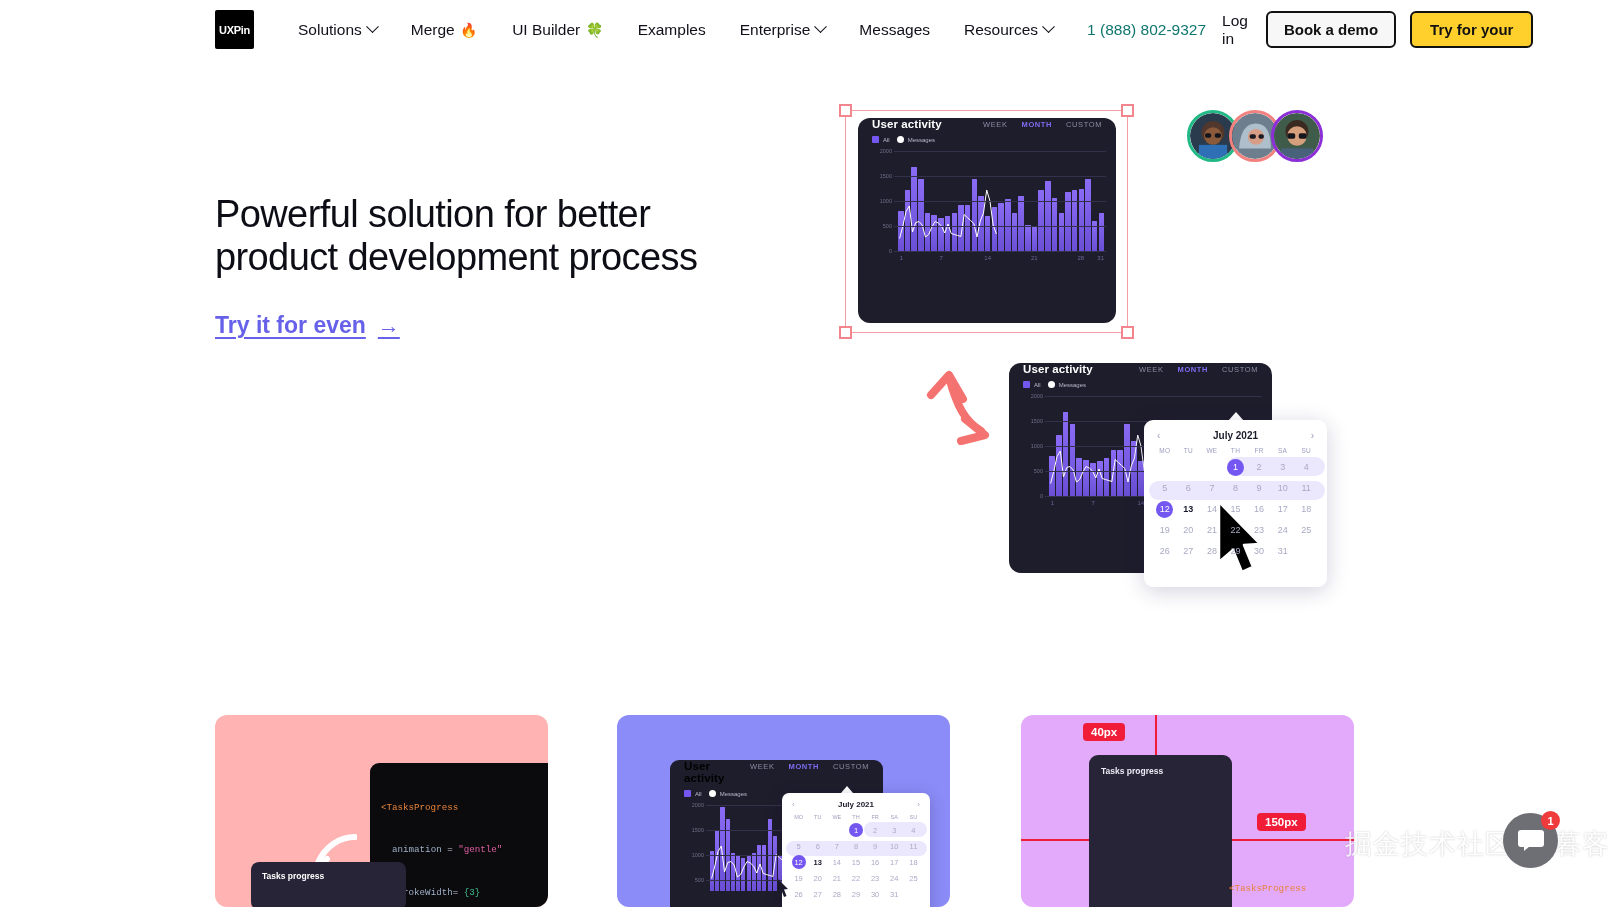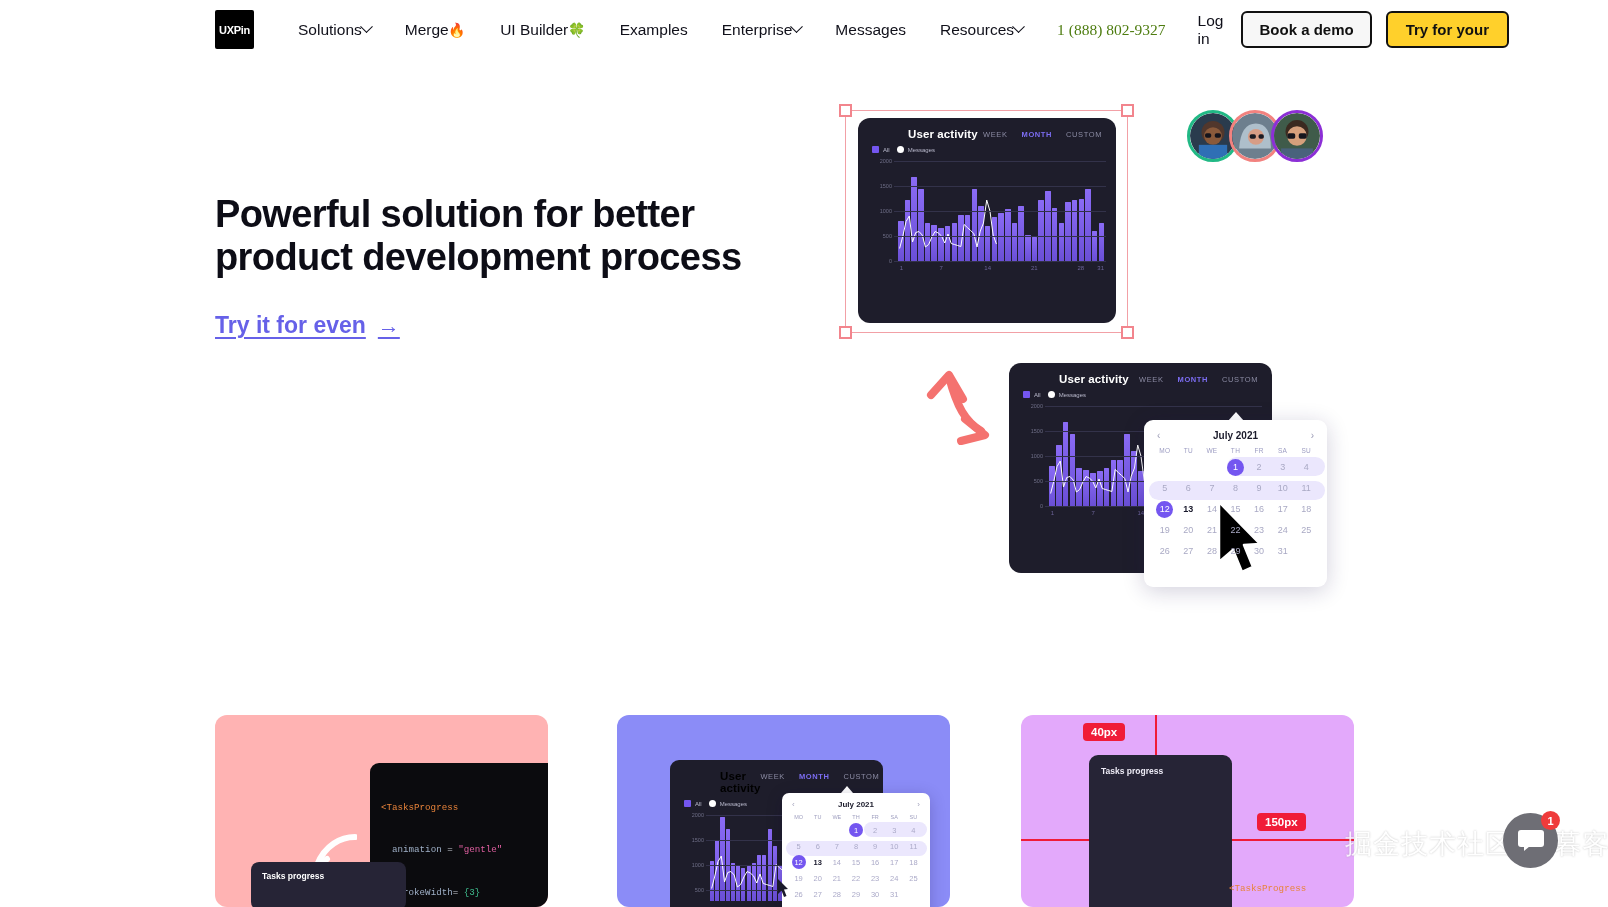--- a/index.html
+++ b/index.html
@@ -19,50 +19,50 @@
     background: #ffffff;
   }
   .logo {
     width: 39px; height: 39px; background: #000; border-radius: 2px;
     display: flex; align-items: center; justify-content: center;
     color: #fff; font-size: 11px; font-weight: bold; letter-spacing: -0.3px;
     flex: none;
   }
   .nav-links { display: flex; align-items: center; margin-left: 44px; }
   .nav-item {
-    display: flex; align-items: center; gap: 0;
+    display: flex; align-items: center; gap: 6px;
     font-size: 15.5px; color: #10101a; margin-right: 34px;
     cursor: pointer; white-space: nowrap;
   }
   .nav-item .emoji { font-size: 14px; }
   .chev {
     width: 9px; height: 9px; border-right: 1.7px solid #10101a;
     border-bottom: 1.7px solid #10101a; transform: rotate(45deg) translate(-2px,-2px);
     display: inline-block;
   }
   .nav-right { display: flex; align-items: center; margin-left: auto; }
-  .nav-phone { font-size: 15.5px; color: #4d7c0f; margin-right: 32px; white-space: nowrap; font-family: Liberation Serif, serif; }
+  .nav-phone { font-size: 15.5px; color: #0f766e; margin-right: 16px; white-space: nowrap; }
   .nav-login { font-size: 15.5px; color: #10101a; margin-right: 18px; cursor: pointer; }
   .btn-demo {
     border: 2px solid #111; background: #f7f7f7; border-radius: 6px;
     font-size: 15px; font-weight: bold; color: #111;
     padding: 8px 16px; cursor: pointer; white-space: nowrap;
     font-family: "Liberation Sans", sans-serif;
   }
   .btn-try {
     border: 2px solid #111; background: #ffd02b; border-radius: 6px;
     font-size: 15px; font-weight: bold; color: #111;
     padding: 8px 18px; margin-left: 14px; cursor: pointer; white-space: nowrap;
     font-family: "Liberation Sans", sans-serif;
   }
 
   
   .hero-left { position: absolute; left: 215px; top: 193px; width: 560px; }
   .hero-h1 {
-    font-size: 38px; line-height: 1.12; font-weight: bold; color: #0d0d16;
+    font-size: 38px; line-height: 1.12; font-weight: normal; color: #0d0d16;
     letter-spacing: -0.6px;
   }
   .hero-p {
     margin-top: 38px; font-size: 19.5px; line-height: 1.78; color: #23232f;
     width: 545px;
   }
   .hero-cta {
     margin-top: 34px; display: inline-flex; align-items: center; gap: 12px;
     font-size: 23px; font-weight: bold; color: #6661e8;
     text-decoration: underline; text-underline-offset: 4px; cursor: pointer;
@@ -84,21 +84,21 @@
   .h-br { right: -7px; bottom: -7px; }
 
   
   .dark-card {
     position: absolute; background: #1e1d2b; border-radius: 12px;
     color: #fff; overflow: hidden;
   }
   .card-hero { left: 858px; top: 118px; width: 258px; height: 205px; }
   .card-second { left: 1009px; top: 363px; width: 263px; height: 210px; }
 
-  .dc-head { display: flex; align-items: flex-start; padding: 10px 14px 0 14px; margin-left: 36px; }
+  .dc-head { display: flex; align-items: flex-start; padding: 0 14px 0 14px; }
   .dc-title { font-size: 11.5px; font-weight: bold; letter-spacing: .1px; }
   .dc-tabs { margin-left: auto; display: flex; gap: 14px; padding-top: 2px; }
   .dc-tab { font-size: 7.5px; letter-spacing: .6px; color: #8b8ba3; cursor: pointer; }
   .dc-tab.active { color: #7c6df2; font-weight: bold; }
   .dc-legend { display: flex; align-items: center; gap: 7px; padding: 6px 0 0 14px; }
   .lg { display: flex; align-items: center; gap: 4px; font-size: 6px; color: #b9b9cc; }
   .sw-sq { width: 7px; height: 7px; background: #7456f0; border-radius: 1px; }
   .sw-ci { width: 7px; height: 7px; background: #fff; border-radius: 50%; }
   .chart-area { position: relative; margin: 8px 10px 0 10px; height: 118px; }
   .yax { position: absolute; left: 0; top: 0; width: 26px; height: 100px; }

